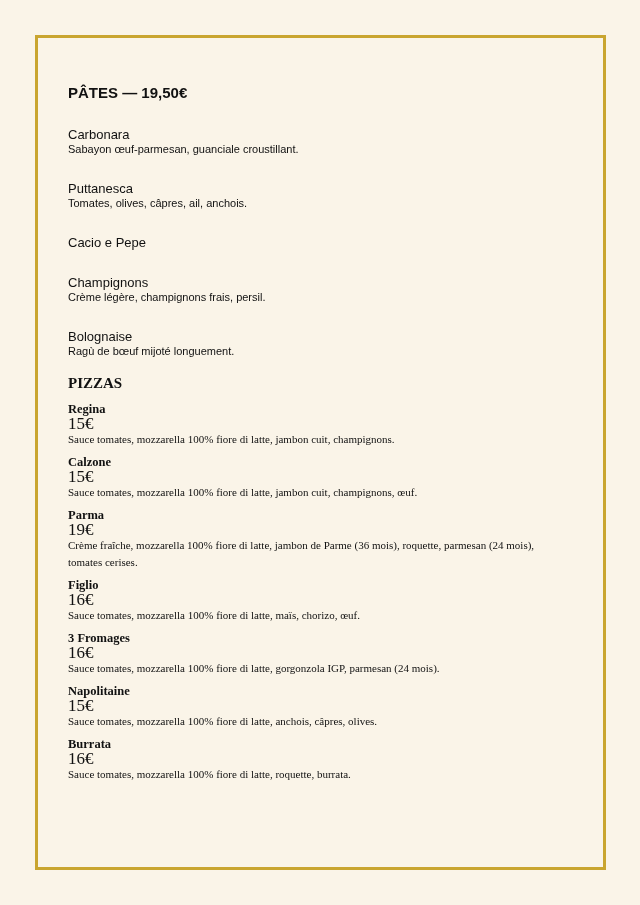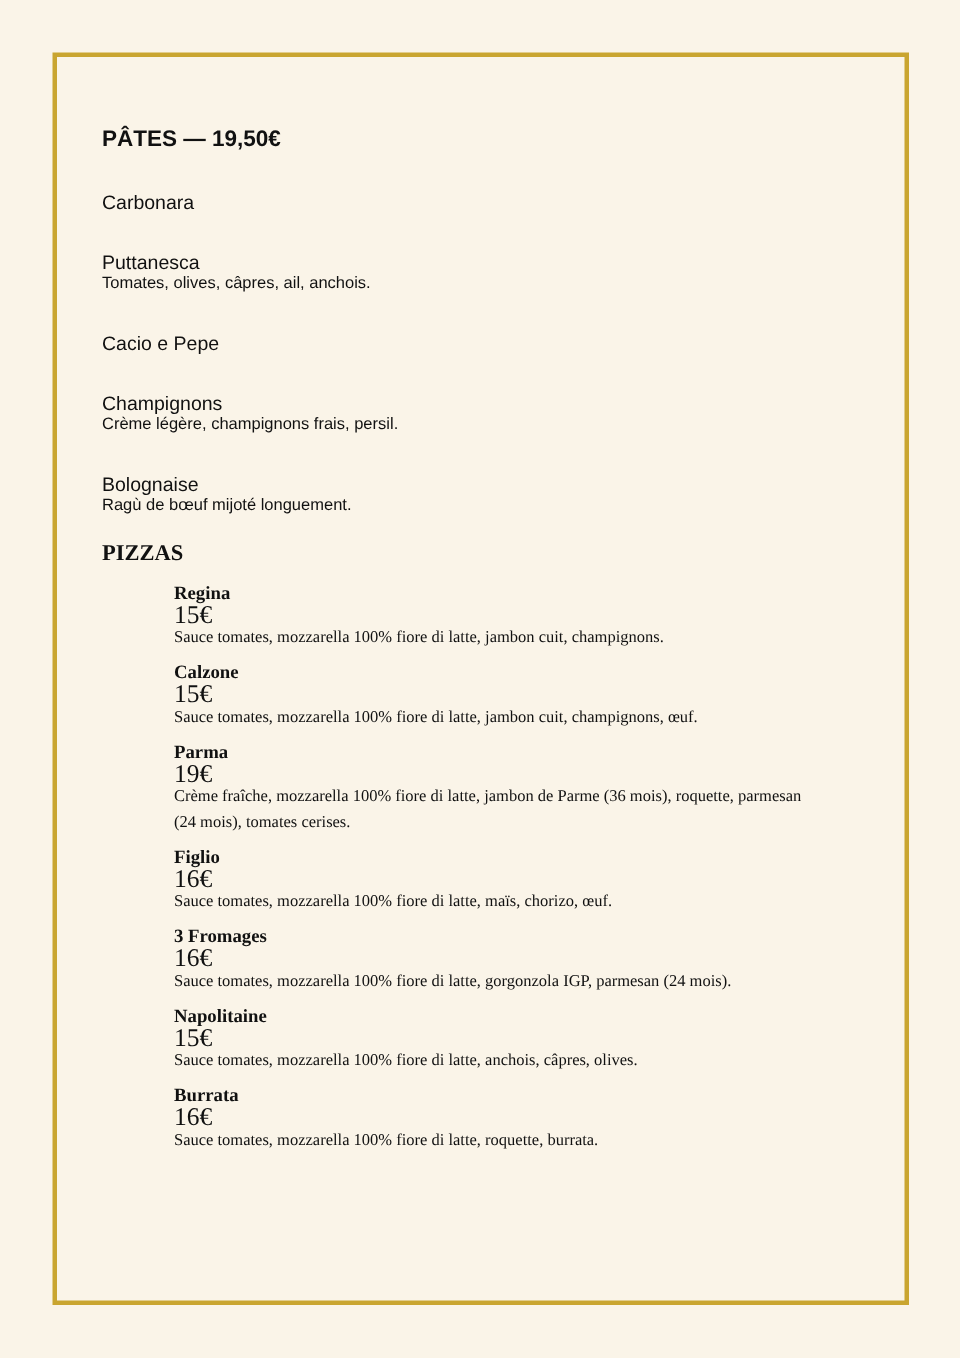--- a/index.html
+++ b/index.html
@@ -25,35 +25,36 @@
     .section-title {
       font-weight: bold;
       font-size: 15px;
       margin: 0 0 10px 0;
       line-height: 18px;
     }
     .pasta-item { margin-bottom: 6px; }
     .pasta-name { font-size: 13px; line-height: 15px; margin-top: 25px; }
     .pasta-desc { font-size: 11px; line-height: 14px; }
     .section-pizzas { margin-top: 16px; font-family: Liberation Serif, serif; }
-    .pizza-item { margin-bottom: 7px; margin-left: 48px; }
+    .pizza-item { margin-bottom: 7px; }
     .pizza-name { font-weight: bold; font-size: 12.5px; line-height: 15px; }
     .pizza-price { font-size: 17px; line-height: 14px; }
     .pizza-desc { font-size: 11px; line-height: 17px; }
   </style>
 </head>
 <body>
 
 <div class="frame"></div>
 
 <div class="content">
   <div>
     <h2 class="section-title">PÂTES — 19,50€</h2>
     <div class="pasta-item">
       <div class="pasta-name">Carbonara</div>
+      <div class="pasta-desc">Sabayon œuf-parmesan, guanciale croustillant.</div>
     </div>
     <div class="pasta-item">
       <div class="pasta-name">Puttanesca</div>
       <div class="pasta-desc">Tomates, olives, câpres, ail, anchois.</div>
     </div>
     <div class="pasta-item">
       <div class="pasta-name">Cacio e Pepe</div>
     </div>
     <div class="pasta-item">
       <div class="pasta-name">Champignons</div>

